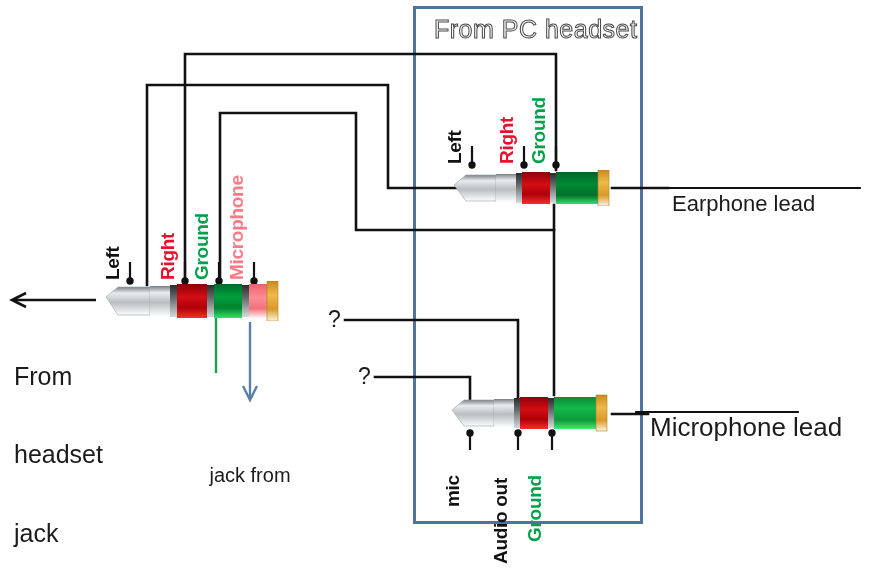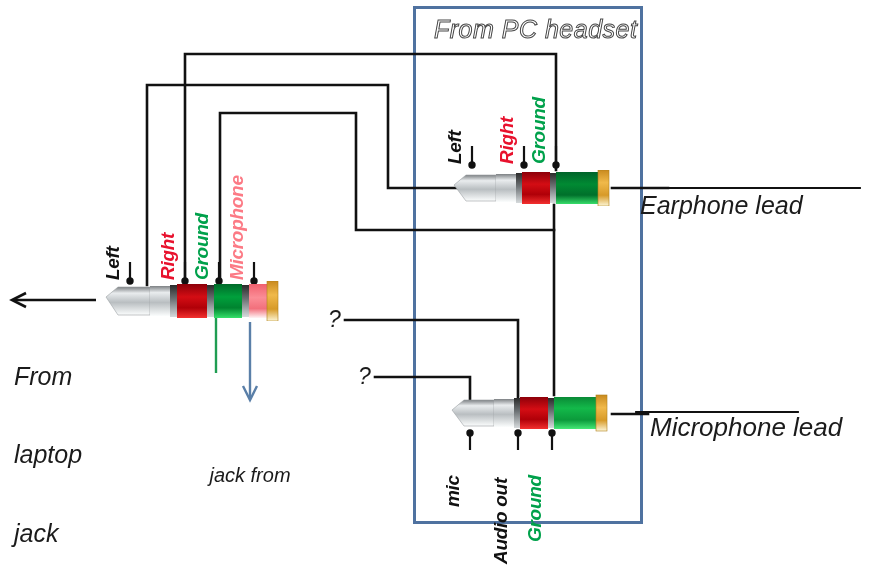--- a/index.html
+++ b/index.html
@@ -1,17 +1,17 @@
 <!DOCTYPE html>
 <html><head>
 <meta charset="utf-8">
 <style>
   html,body{margin:0;padding:0;background:#ffffff;}
   body{width:886px;height:570px;font-family:"Liberation Sans",sans-serif;}
-  #stage{position:relative;width:886px;height:570px;overflow:hidden;background:#fff;font-style:italic;}
+  #stage{position:relative;width:886px;height:570px;overflow:hidden;background:#fff;}
   svg.layer{position:absolute;left:0;top:0;width:886px;height:570px;}
   .txt{position:absolute;white-space:pre;line-height:1.05;}
 
   
   .vlabel{
     position:absolute;
     transform-origin:left bottom;
     transform:rotate(-90deg);
     white-space:nowrap;
     font-weight:bold;
@@ -256,29 +256,29 @@
     <rect x="70" y="5" width="28" height="32" fill="url(#redM)"></rect>
     <rect x="98" y="6" width="6" height="30" fill="url(#darkM)"></rect>
     <rect x="104" y="5" width="44" height="32" fill="url(#grnM)"></rect>
     <rect x="146" y="3" width="11" height="36" fill="url(#goldM)" stroke="#b07f1c" stroke-width="0.6"></rect>
   </svg>
 
   <div class="vlabel c-black" style="left:464px;top:485px;font-size:19px;">mic</div>
   <div class="vlabel c-black" style="left:512px;top:542px;font-size:19px;">Audio out</div>
   <div class="vlabel c-green" style="left:546px;top:520px;font-size:19px;">Ground</div>
 
-  <div class="txt bodytxt" style="left:640px;top:192px;font-size:25px;">Earphone lead</div>
+  <div class="txt bodytxt" style="left:672px;top:192px;font-size:22px;">Earphone lead</div>
   <div class="txt bodytxt" style="left:650px;top:414px;font-size:26px;">Microphone lead</div>
 
   <div class="txt qmark" style="left:328px;top:307px;font-size:23px;">?</div>
   <div class="txt qmark" style="left:358px;top:364px;font-size:23px;">?</div>
 
   <div class="txt bodytxt" style="left:14px;top:310px;font-size:25px;">
     <div>From</div>
-    <div>laptop</div>
+    <div>headset</div>
     <div>jack</div>
     
   </div>
 
   <div class="txt bodytxt centered" style="left:150px;top:408px;width:200px;font-size:20px;line-height:1.35;">
     <div>jack from</div>
     
     
   </div>
 

